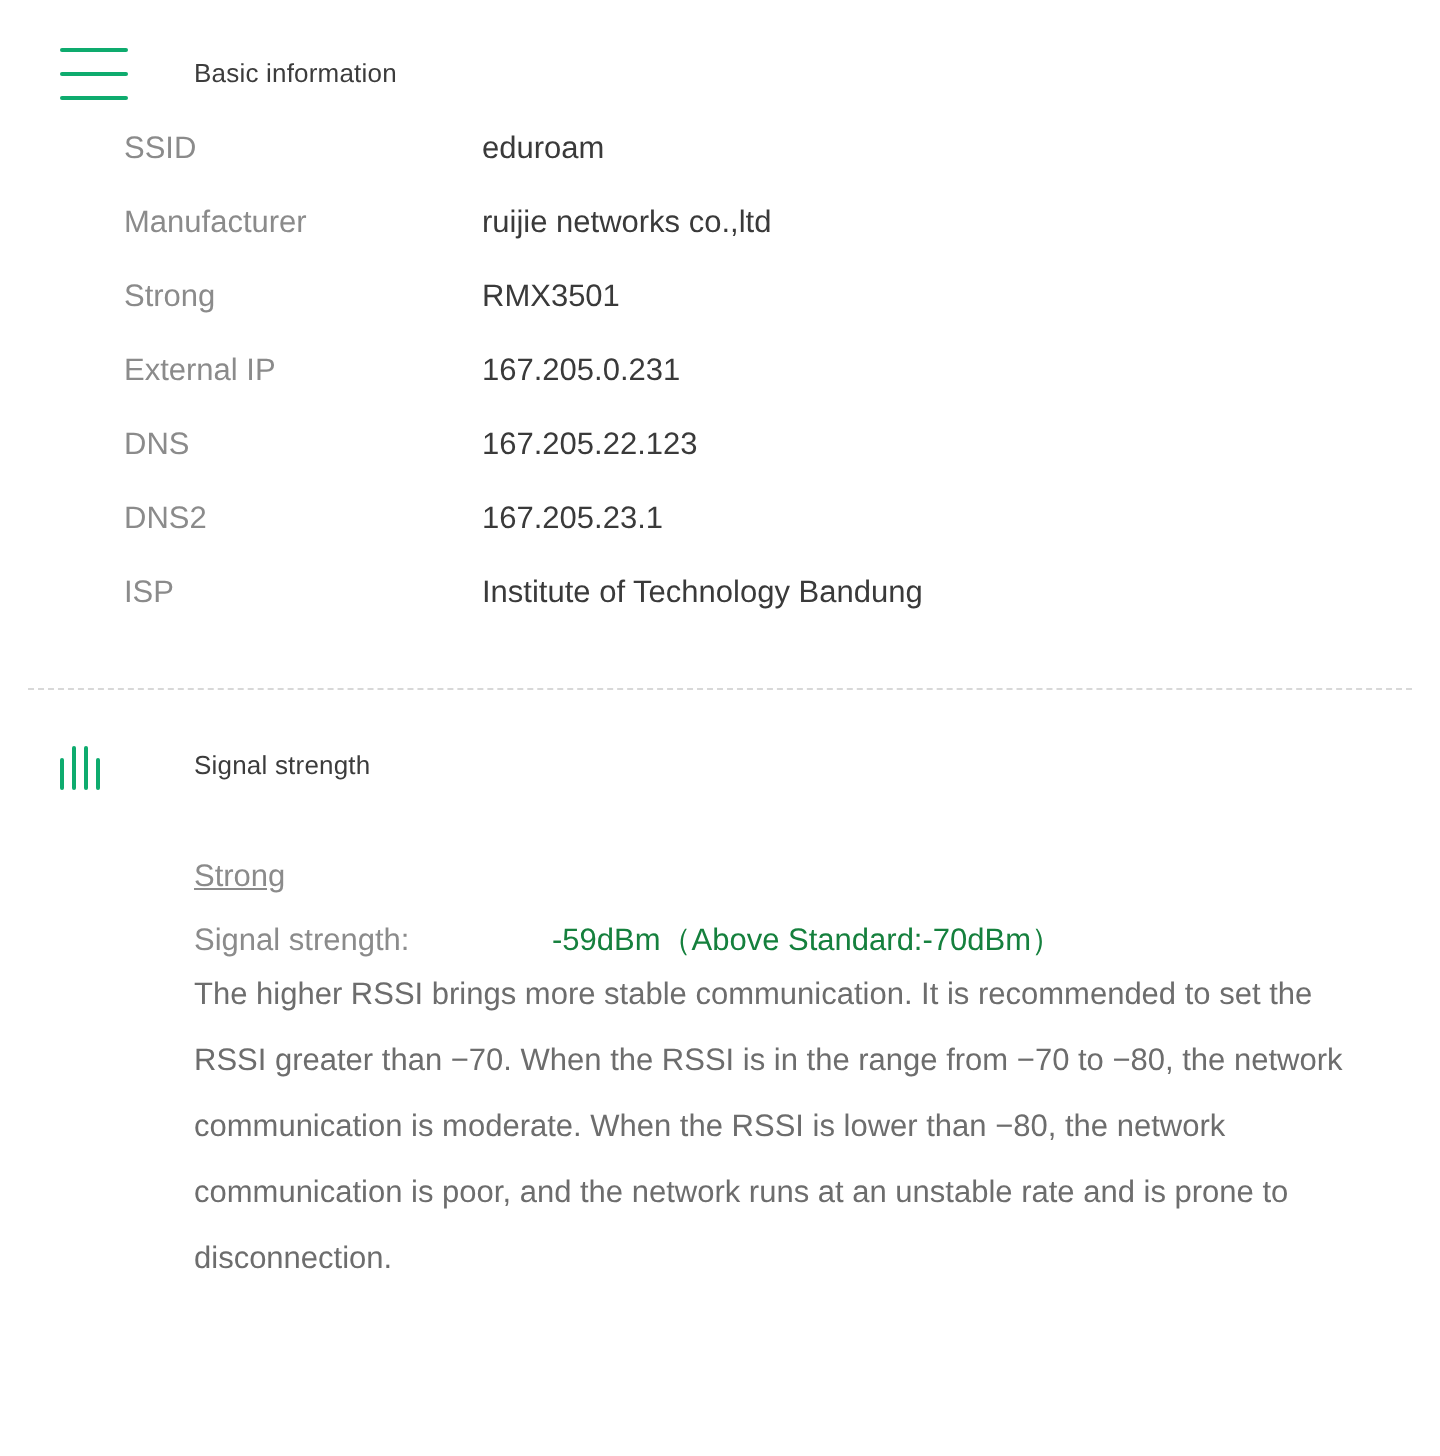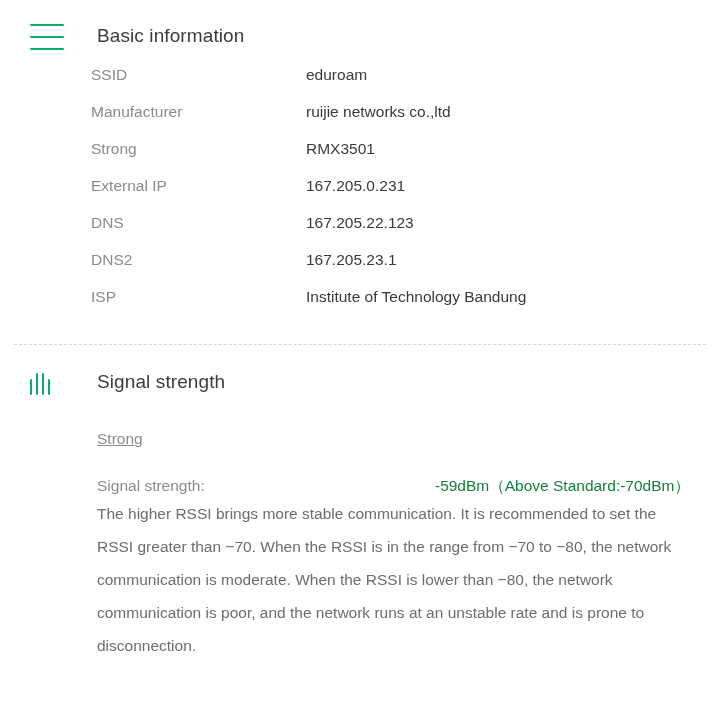--- a/index.html
+++ b/index.html
@@ -29,21 +29,21 @@
     padding-left: 30px;
   }
   .section-icon {
     width: 40px;
     flex: 0 0 40px;
     display: flex;
     align-items: center;
     justify-content: flex-start;
   }
   .section-title {
-    font-size: 19px;
+    font-size: 13px;
     color: #3c3c3c;
     letter-spacing: 0.1px;
     margin-left: 27px;
   }
 
   
   .icon-lines {
     width: 34px;
     height: 26px;
     display: flex;
@@ -76,38 +76,37 @@
     border-radius: 1px;
   }
   .icon-bars span:nth-child(1) { height: 16px; }
   .icon-bars span:nth-child(2) { height: 22px; }
   .icon-bars span:nth-child(3) { height: 22px; }
   .icon-bars span:nth-child(4) { height: 16px; }
 
   
   .info-list {
     margin-top: 16px;
-    padding-left: 91px;
+    padding-left: 62px;
     padding-right: 24px;
   }
   .info-row {
     display: flex;
     align-items: baseline;
     height: 37px;
   }
   .info-label {
     width: 179px;
     flex: 0 0 179px;
     font-size: 15.5px;
     color: #8b8b8b;
   }
   .info-value {
     font-size: 15.5px;
     color: #3a3a3a;
-    margin-left: 36px;
   }
 
   
   .divider {
     margin: 19px 14px 0 14px;
     border-top: 1px dashed #d8d8d8;
     height: 0;
   }
 
   
@@ -120,22 +119,21 @@
   }
   .signal-quality {
     margin-top: 35px;
     font-size: 15.5px;
     color: #8b8b8b;
     text-decoration: underline;
   }
   .signal-row {
     display: flex;
     align-items: baseline;
-    margin-top: 28px;
-    justify-content: space-between;
+    margin-top: 12px;
   }
   .signal-row-label {
     width: 179px;
     flex: 0 0 179px;
     font-size: 15.5px;
     color: #8b8b8b;
   }
   .signal-row-value {
     font-size: 15.5px;
     color: #15803d;

